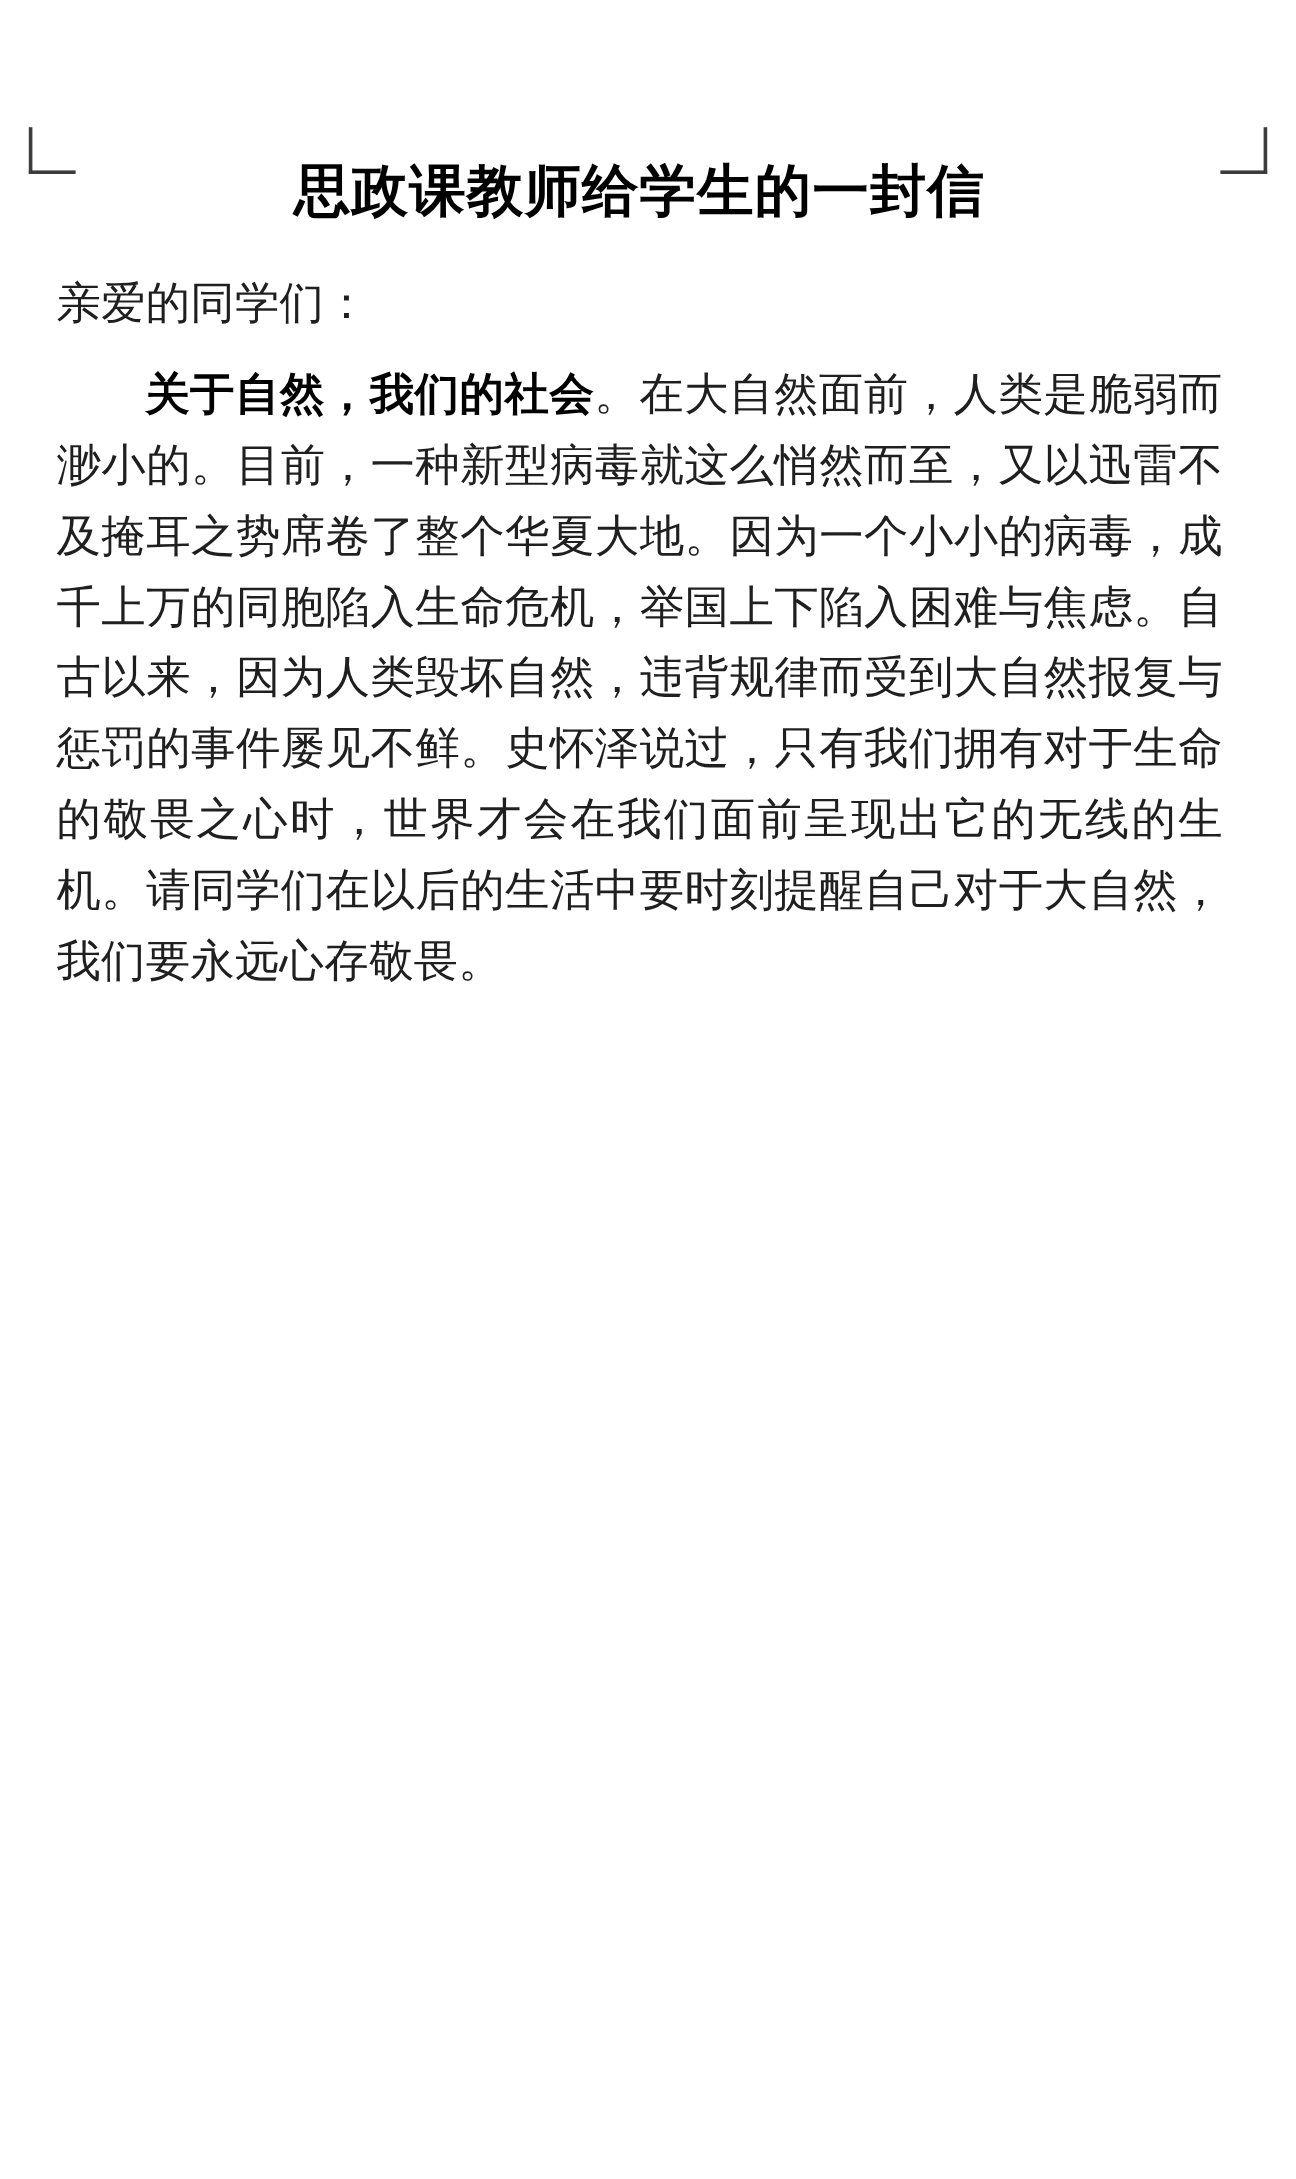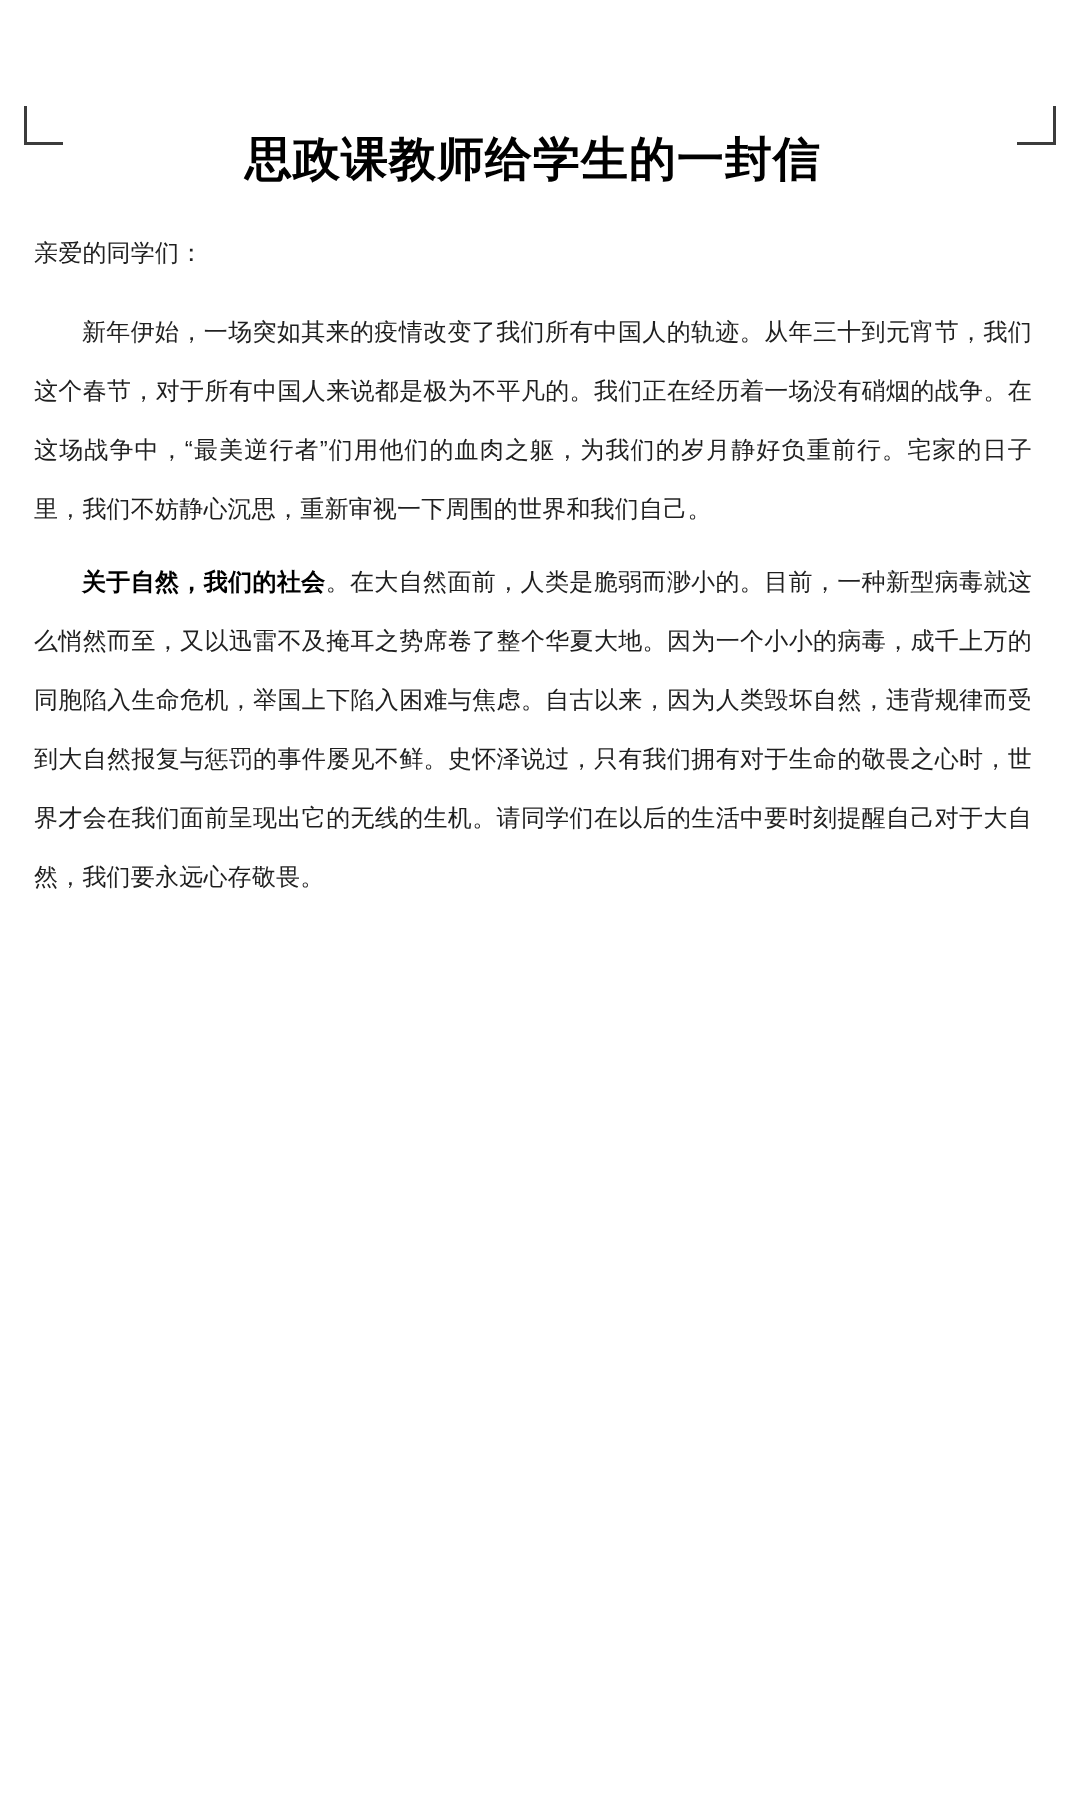--- a/index.html
+++ b/index.html
@@ -51,23 +51,23 @@
     font-size: 47px;
     font-weight: bold;
     text-align: center;
     letter-spacing: 1px;
     line-height: 1.25;
     margin: 0 0 34px 0;
     color: #000000;
   }
 
   p.para {
-    font-size: 24px;
+    font-size: 37px;
     line-height: 59px;
-    margin: 4px;
+    margin: 17px;
     text-align: justify;
     text-justify: inter-character;
     letter-spacing: 0.2px;
     color: #1f1f1f;
     word-break: break-all;
   }
   p.para.indent {
     text-indent: 2em;
   }
   p.gap-small { margin-top: 14px; }
@@ -86,23 +86,20 @@
   <div class="crop-mark tl"></div>
   <div class="crop-mark tr"></div>
 
   <div class="content">
 
     <h1 class="doc-title">思政课教师给学生的一封信</h1>
 
     <p class="para">亲爱的同学们：</p>
 
 
-    <p class="para indent gap-med">
-      <span class="bold-lead"></span><span>新年伊始，一场突如其来的疫情改变了我们所有中国人的轨迹。从年三十到元宵节，我们这个春节，对于所有中国人来说都是极为不平凡的。我们正在经历着一场没有硝烟的战争。在这场战争中，“最美逆行者”们用他们的血肉之躯，为我们的岁月静好负重前行。宅家的日子里，我们不妨静心沉思，重新审视一下周围的世界和我们自己。</span>
-    </p>
 
     <p class="para indent gap-small">
       <span class="bold-lead">关于自然，我们的社会</span><span>。在大自然面前，人类是脆弱而渺小的。目前，一种新型病毒就这么悄然而至，又以迅雷不及掩耳之势席卷了整个华夏大地。因为一个小小的病毒，成千上万的同胞陷入生命危机，举国上下陷入困难与焦虑。自古以来，因为人类毁坏自然，违背规律而受到大自然报复与惩罚的事件屡见不鲜。史怀泽说过，只有我们拥有对于生命的敬畏之心时，世界才会在我们面前呈现出它的无线的生机。请同学们在以后的生活中要时刻提醒自己对于大自然，我们要永远心存敬畏。</span>
     </p>
 
 
   </div>
 </div>
 
 </body></html>

